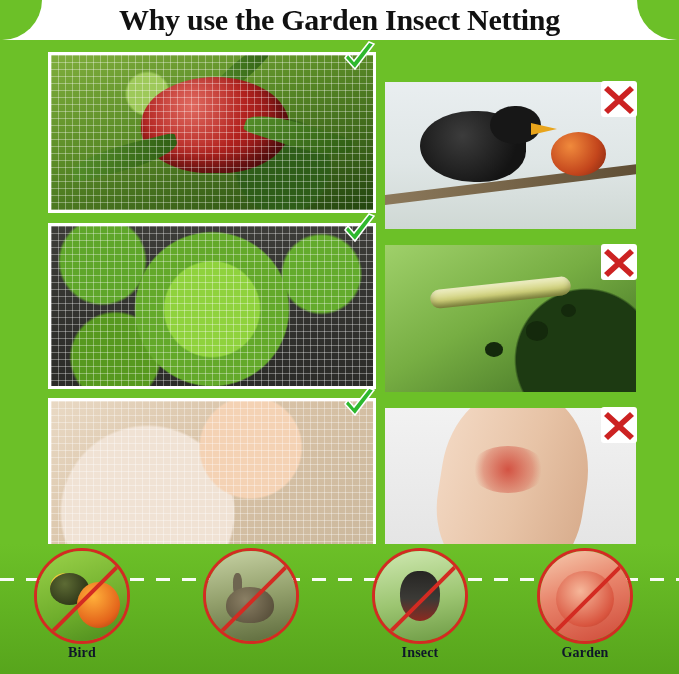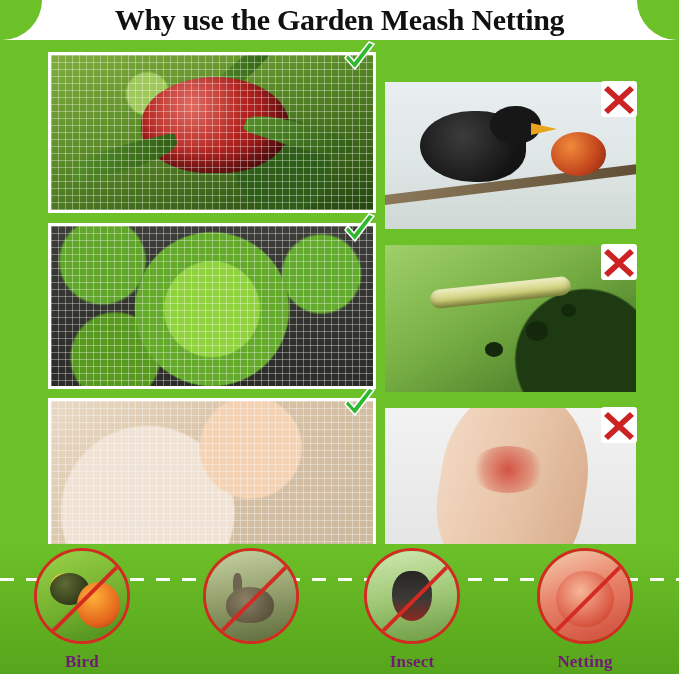--- a/index.html
+++ b/index.html
@@ -259,30 +259,30 @@
     position: absolute;
     left: -4px;
     top: 44px;
     width: 108px;
     height: 4px;
     background: #d32b22;
     transform: rotate(-45deg);
     z-index: 4;
   }
   .badge .cap {
-    margin-top: 8px;
+    margin-top: 1px;
     font-family: "Liberation Serif", serif;
     font-weight: bold;
-    font-size: 17px;
-    color: #701a75;
+    font-size: 14px;
+    color: #0f172a;
     letter-spacing: .2px;
   }
   .b1 { left: 34px;  top: 548px; }
   .b2 { left: 203px; top: 548px; }
-  .b3 { left: 364px; top: 548px; }
+  .b3 { left: 372px; top: 548px; }
   .b4 { left: 537px; top: 548px; }
 
   .ic-bird {
     position: absolute; inset: 0;
     background:
       radial-gradient(circle at 30% 40%, #f0c93c 0 16%, transparent 17%),
       linear-gradient(160deg, #9bd24a 0%, #6fae2c 60%, #4b8a1c 100%);
   }
   .ic-bird .body {
     position: absolute; left: 14%; top: 24%;
@@ -332,21 +332,21 @@
     border-radius: 50%;
     background: radial-gradient(circle at 42% 36%, #f6b79a 0%, #d9553f 70%, #a8301f 100%);
   }
 </style>
 </head>
 <body>
 
 <div class="poster">
 
   <div class="title-band">
-    <div class="poster-title">Why use the Garden Meash Netting</div>
+    <div class="poster-title">Why use the Garden Insect Netting</div>
   </div>
 
   <div class="compare">
 
     <div class="panel good good-1 ph-apple mesh">
       <div class="leaf l3"></div>
       <div class="fruit"></div>
       <div class="leaf l1"></div>
       <div class="leaf l2"></div>
     </div>
@@ -446,16 +446,16 @@
     <div class="cap">Insect</div>
   </div>
 
   <div class="badge b4">
     <div class="circle">
       <div class="ic-sun">
         <div class="knee"></div>
       </div>
       <div class="slash"></div>
     </div>
-    <div class="cap">Netting</div>
+    <div class="cap">Garden</div>
   </div>
 
 </div>
 
 </body></html>

